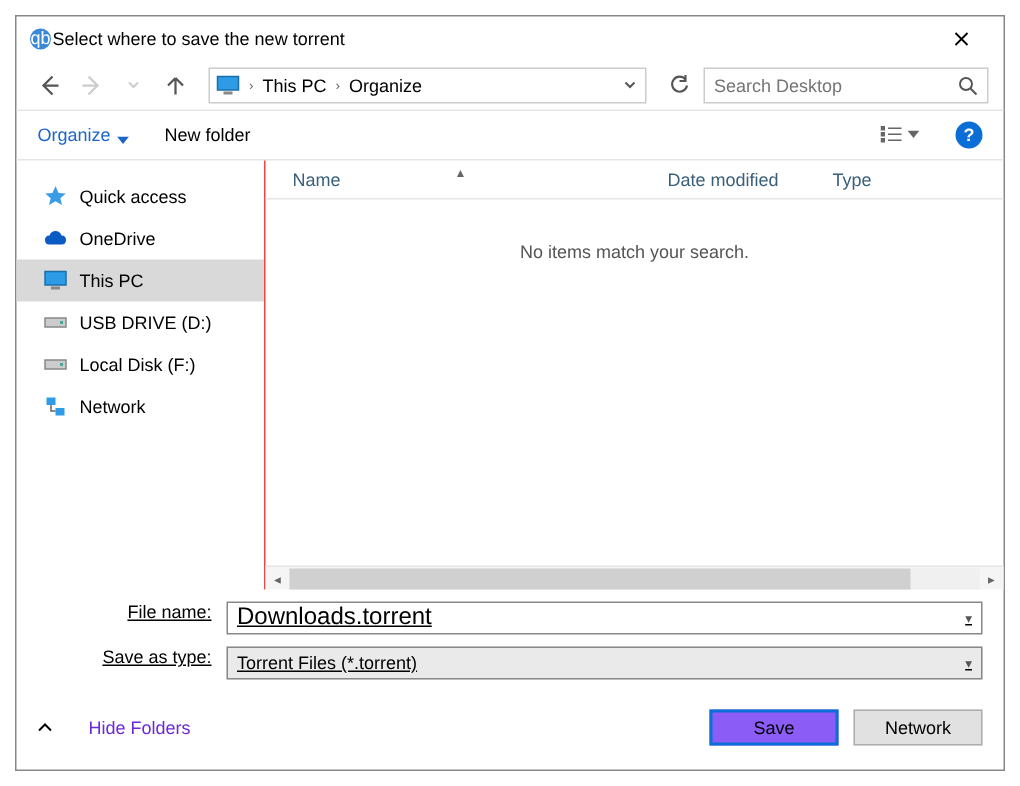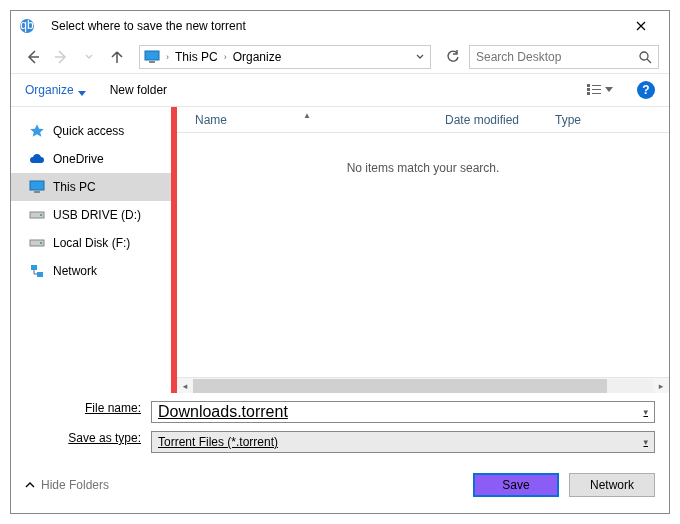--- a/index.html
+++ b/index.html
@@ -1,19 +1,19 @@
 <!DOCTYPE html>
 <html><head>
 <meta charset="utf-8">
 <style>
 * { box-sizing: border-box; margin: 0; padding: 0; font-family: "Segoe UI", Arial, sans-serif; font-size: 12px; }
 body { background: #fff; width: 680px; height: 524px; overflow: hidden; }
 .dialog { width: 660px; height: 504px; margin: 10px; border: 1px solid #888; background: #fff; display: flex; flex-direction: column; position: relative; }
 .titlebar { height: 30px; display: flex; align-items: center; padding: 0 8px; }
-.titlebar .app-ico { width: 16px; height: 16px; margin-right: 16px; }
+.titlebar .app-ico { width: 16px; height: 16px; margin-right: 0; }
 .titlebar .title { flex: 1; font-size: 12px; color: #000; }
 .titlebar .close { width: 40px; height: 28px; display: flex; align-items: center; justify-content: center; cursor: pointer; }
 .titlebar .close svg { width: 10px; height: 10px; }
 .navrow { height: 32px; display: flex; align-items: center; padding: 0 10px; gap: 4px; }
 .navbtn { width: 24px; height: 24px; display: flex; align-items: center; justify-content: center; color: #555; }
 .navbtn.disabled { color: #bbb; }
 .addrbox { flex: 1; height: 24px; border: 1px solid #ccc; display: flex; align-items: center; padding: 0 4px; gap: 6px; margin: 0 6px; background: #fff; }
 .addrbox .pc-ico { width: 16px; height: 14px; }
 .crumb { color: #000; cursor: pointer; }
 .sep { color: #666; font-size: 9px; }
@@ -22,21 +22,21 @@
 .searchbox { width: 190px; height: 24px; border: 1px solid #ccc; display: flex; align-items: center; padding: 0 6px; background: #fff; }
 .searchbox input { border: none; outline: none; flex: 1; font-size: 12px; color: #4c1d95; background: transparent; }
 .searchbox .sicon { color: #555; }
 .toolbar { height: 34px; border-top: 1px solid #e5e5e5; border-bottom: 1px solid #e5e5e5; display: flex; align-items: center; padding: 0 14px; gap: 24px; }
 .toolbar .org { color: #1a66c9; cursor: pointer; display: flex; align-items: flex-end; gap: 4px; }
 .toolbar .newf { color: #000; cursor: pointer; }
 .toolbar .spacer { flex: 1; }
 .toolbar .view { color: #555; cursor: pointer; display:flex; align-items:center; gap:2px;}
 .toolbar .help { width: 18px; height: 18px; border-radius: 50%; background: #0b6dd6; color: #fff; display: flex; align-items: center; justify-content: center; font-weight: bold; font-size: 12px; cursor: pointer; }
 .body { flex: 1; display: flex; min-height: 0; }
-.tree { width: 166px; border-right: 6px solid #ef4444; padding-top: 10px; }
+.tree { width: 166px; border-right: 1px solid #ef4444; padding-top: 10px; }
 .tree .item { height: 28px; display: flex; align-items: center; padding-left: 18px; gap: 8px; cursor: pointer; }
 .tree .item.sel { background: #d9d9d9; }
 .tree .item .lbl { color: #000; }
 .tree .ico { width: 16px; height: 14px; display: flex; align-items: center; justify-content: center; }
 .filepane { flex: 1; display: flex; flex-direction: column; position: relative; }
 .cols { height: 26px; border-bottom: 1px solid #e5e5e5; display: flex; align-items: center; color: #3a5f7a; font-size: 12px; }
 .cols .c { padding: 0 8px; }
 .cols .c.name { width: 260px; position: relative; display:flex; align-items:center; }
 .cols .c.name .sort { position: absolute; left: 50%; top: -2px; transform: translateX(-50%); color: #666; font-size: 8px; }
 .cols .c.date { width: 110px; }
@@ -47,21 +47,21 @@
 .hscroll .track { flex: 1; height: 14px; background: #f0f0f0; position: relative; }
 .hscroll .thumb { position: absolute; left: 0; top: 0; bottom: 0; width: 90%; background: #d0d0d0; }
 .formrow { height: 26px; display: flex; align-items: flex-start; padding: 0 14px; text-decoration: underline; }
 .formrow .flabel { width: 126px; text-align: right; padding-right: 10px; color: #000; }
 .formrow .fctrl { flex: 1; height: 22px; border: 1px solid #888; display: flex; align-items: center; padding: 0 6px; background: #fff; }
 .formrow .fctrl.combo { background: #eaeaea; }
 .formrow .fctrl input { border: none; outline: none; flex: 1; font-size: 16px; background: transparent; }
 .formrow .fctrl .dd { color: #555; font-size: 9px; }
 .gap8 { height: 8px; }
 .footer { height: 56px; display: flex; align-items: center; padding: 0 14px; }
-.footer .hf { display: flex; align-items: center; gap: 6px; cursor: pointer; color: #737373; }
+.footer .hf { display: flex; align-items: center; gap: 24px; cursor: pointer; color: #6d28d9; }
 .footer .spacer { flex: 1; }
 .footer button { width: 86px; height: 24px; margin-left: 10px; font-size: 12px; cursor: pointer; }
 .footer .save { border: 2px solid #0a6fd8; background: #8b5cf6; }
 .footer .cancel { border: 1px solid #adadad; background: #e1e1e1; }
 .upcaret { font-size: 9px; }
 svg { display:block; }
 </style>
 </head>
 <body>
 

